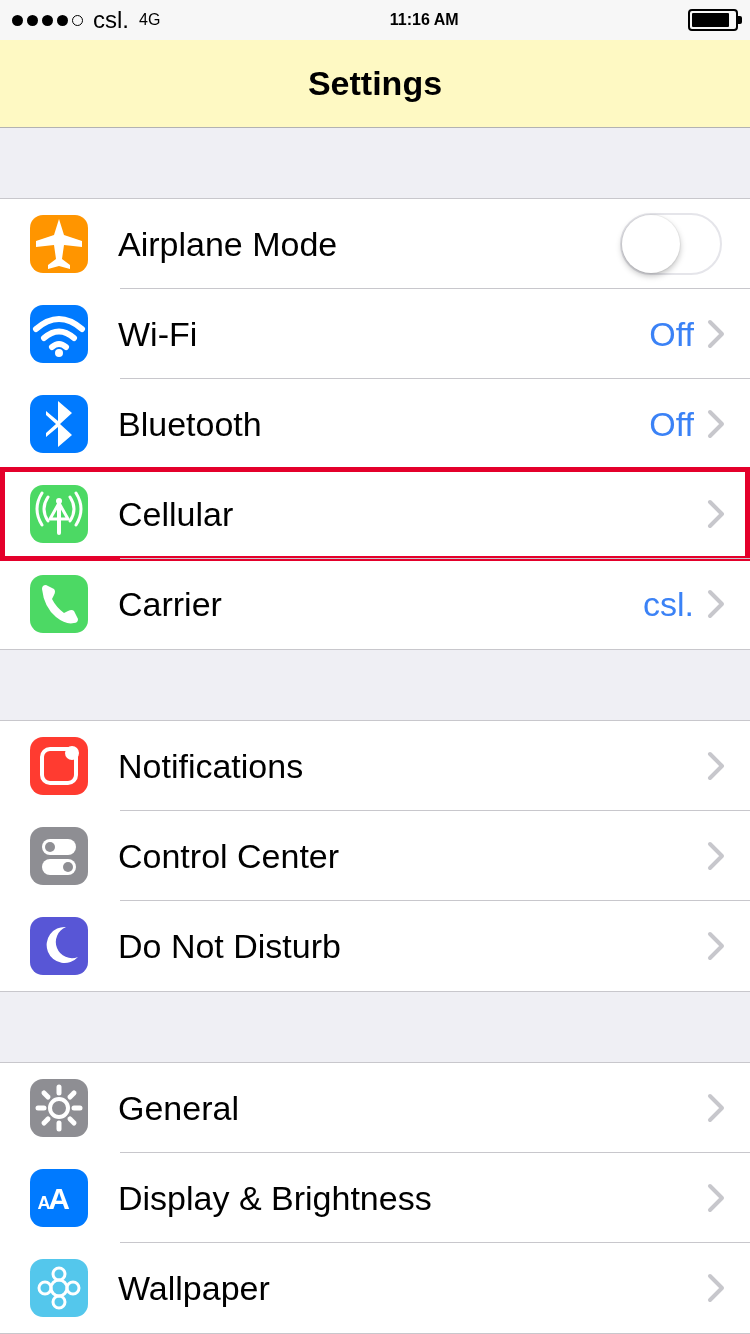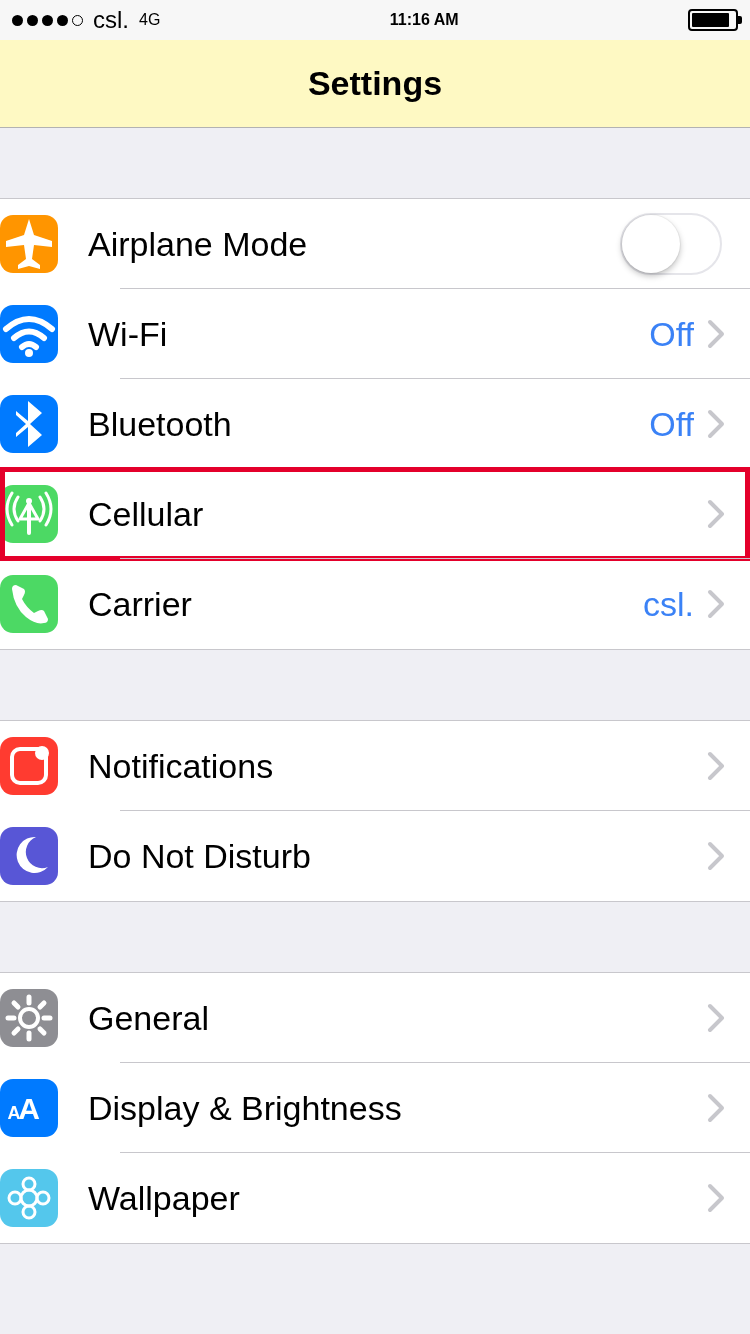--- a/index.html
+++ b/index.html
@@ -13,21 +13,21 @@
   .net-type { font-size: 16px; }
   .status-time { font-weight: 600; font-size: 16px; }
   .status-right { display: flex; align-items: center; }
   .battery { width: 50px; height: 22px; border: 2px solid #000; border-radius: 4px; position: relative; }
   .battery::after { content:""; position:absolute; right:-6px; top:5px; width:4px; height:8px; background:#000; border-radius:0 2px 2px 0; }
   .battery-fill { position:absolute; left:2px; top:2px; bottom:2px; width:80%; background:#000; border-radius:1px; }
   .nav-bar { height: 88px; display:flex; align-items:center; justify-content:center; background:#fef9c3; border-bottom:1px solid #b2b2b2; }
   .nav-title { font-size: 34px; font-weight: 600; }
   .group-gap { height: 70px; }
   .list { background:#fff; border-top:1px solid #c8c7cc; border-bottom:1px solid #c8c7cc; }
-  .row { display:flex; align-items:center; height: 90px; position:relative; }
+  .row { display:flex; align-items:center; height: 90px; padding-left: 30px; position:relative; }
   .row .sep { position:absolute; left:120px; right:0; bottom:0; height:1px; background:#c8c7cc; }
   .row:last-child .sep { display:none; }
   .icon-box { width:58px; height:58px; border-radius:13px; display:flex; align-items:center; justify-content:center; flex-shrink:0; }
   .row-label { font-size: 34px; margin-left: 30px; flex:1; color:#000; }
   .row-value { font-size: 34px; color:#3b82f6; margin-right: 12px; }
   .chevron { margin-right: 24px; color:#c7c7cc; }
   .toggle { width: 102px; height: 62px; border-radius: 31px; background:#fff; border:2px solid #e5e5ea; position:relative; margin-right: 28px; }
   .toggle .knob { position:absolute; left:0; top:0; width:58px; height:58px; background:#fff; border-radius:50%; box-shadow:0 3px 6px rgba(0,0,0,0.25), 0 0 0 1px rgba(0,0,0,0.04); }
   .highlight-box { position:absolute; border:5px solid #e4002b; pointer-events:none; }
   svg { display:block; }
@@ -144,20 +144,34 @@
         </div>
         <div class="row-label">Notifications</div>
         <span class="chevron">
           <svg width="20" height="32" viewBox="0 0 20 32">
             <use href="#ic-chevron"></use>
           </svg>
         </span>
         <div class="sep"></div>
       </div>
       <div class="row">
+        <div class="icon-box" style="background: rgb(142, 142, 147);">
+          <svg width="58" height="58" viewBox="0 0 58 58">
+            <use href="#ic-control-center"></use>
+          </svg>
+        </div>
+        <div class="row-label">Control Center</div>
+        <span class="chevron">
+          <svg width="20" height="32" viewBox="0 0 20 32">
+            <use href="#ic-chevron"></use>
+          </svg>
+        </span>
+        <div class="sep"></div>
+      </div>
+      <div class="row">
         <div class="icon-box" style="background: rgb(88, 86, 214);">
           <svg width="58" height="58" viewBox="0 0 58 58">
             <use href="#ic-moon"></use>
           </svg>
         </div>
         <div class="row-label">Do Not Disturb</div>
         <span class="chevron">
           <svg width="20" height="32" viewBox="0 0 20 32">
             <use href="#ic-chevron"></use>
           </svg>

